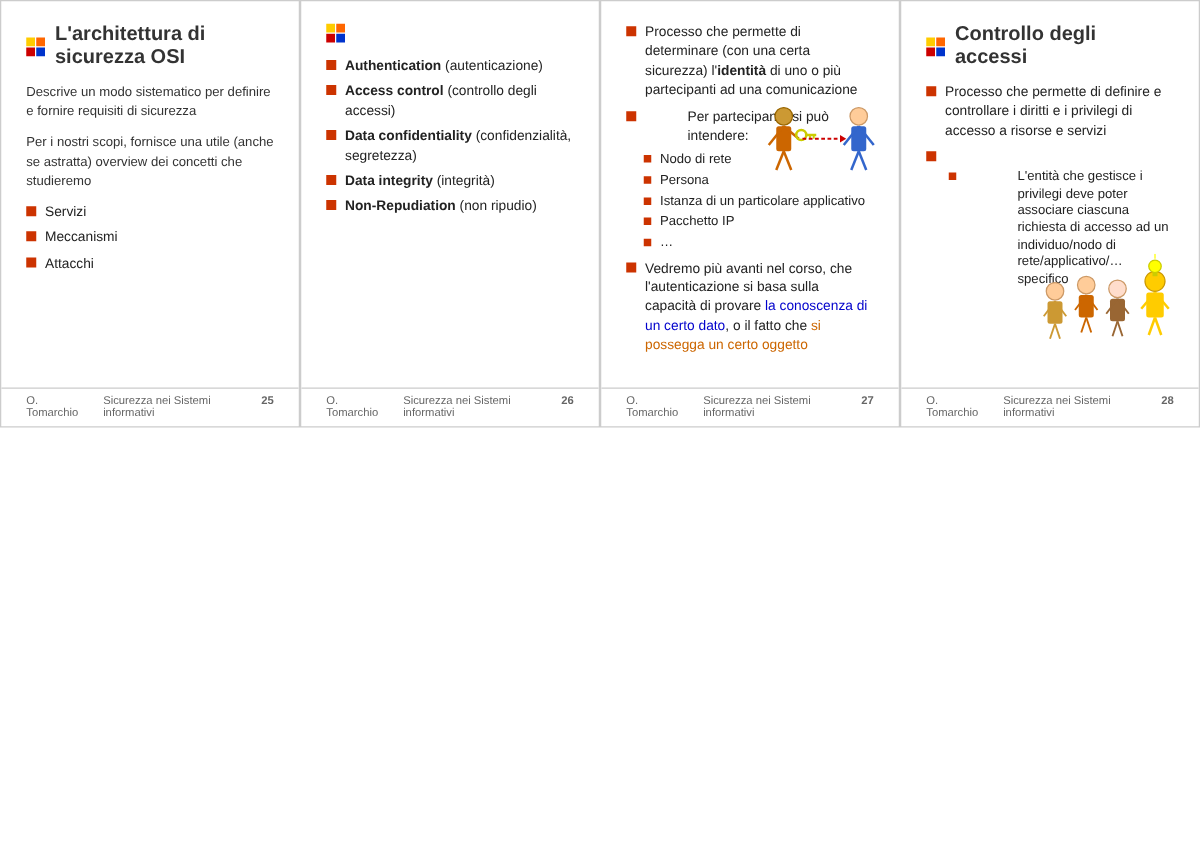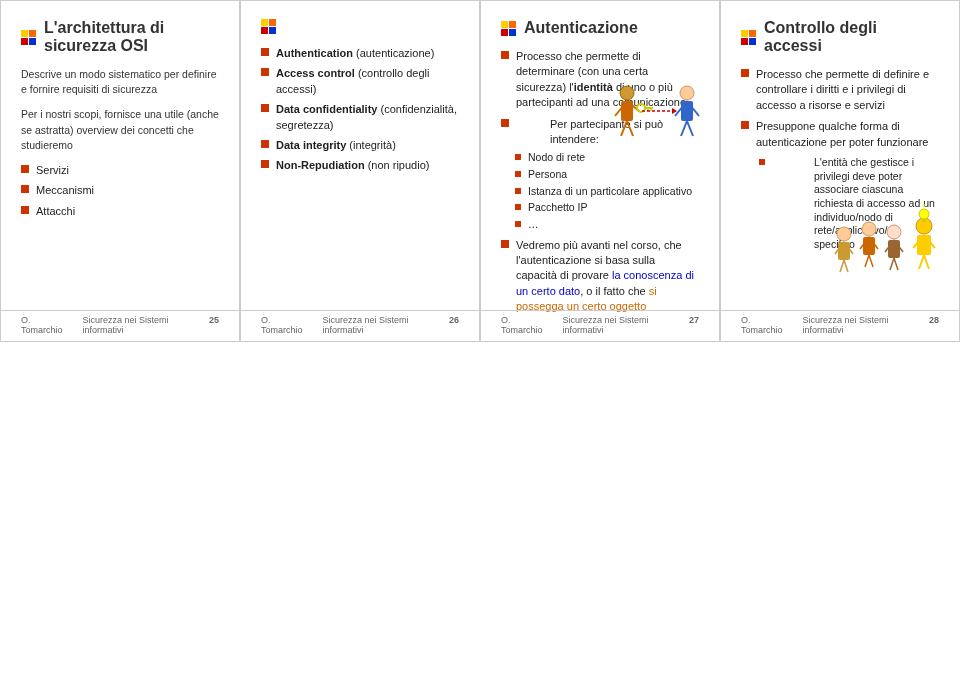--- a/index.html
+++ b/index.html
@@ -210,33 +210,20 @@
       </li>
     </ul>
     <div class="slide-footer">
       <span>O. Tomarchio</span>
       <span>Sicurezza nei Sistemi informativi</span>
       <span class="slide-number">26</span>
     </div>
   </div>
 
   <div class="slide" style="position:relative;">
-    <div class="slide-title-bar">
-      <div class="icon-squares">
-        <div class="row">
-            <div class="sq sq-yellow"></div>
-            <div class="sq sq-orange"></div>
-          </div>
-        <div class="row">
-            <div class="sq sq-red"></div>
-            <div class="sq sq-blue"></div>
-          </div>
-      </div>
-      <span class="slide-title">Autenticazione</span>
-    </div>
 
     <ul class="bullet-list">
       <li style="margin-bottom:6px;">
         <div class="bullet-square"></div>
         <span>
           <span>Processo che permette di determinare (con una certa sicurezza) l'</span><span class="bold">identità</span><span> di uno o più partecipanti ad una comunicazione</span>
         </span>
       </li>
       <li style="margin-bottom:4px;gap:34px;">
         <div class="bullet-square"></div>
@@ -323,21 +310,20 @@
       <span class="slide-title">Controllo degli accessi</span>
     </div>
 
     <ul class="bullet-list">
       <li style="margin-bottom:6px;">
         <div class="bullet-square"></div>
         <span>Processo che permette di definire e controllare i diritti e i privilegi di accesso a risorse e servizi</span>
       </li>
       <li style="margin-bottom:6px;">
         <div class="bullet-square"></div>
-        <span>Presuppone qualche forma di autenticazione per poter funzionare</span>
       </li>
     </ul>
 
     <ul class="sub-list" style="margin-left: 18px; margin-top: 4px;">
       <li style="align-items: flex-start; gap: 42px;">
         <div class="bullet-square sub" style="margin-left:0; background:#cc3300;"></div>
         <span>L'entità che gestisce i privilegi deve poter associare ciascuna richiesta di accesso ad un individuo/nodo di rete/applicativo/… specifico</span>
       </li>
     </ul>
 

